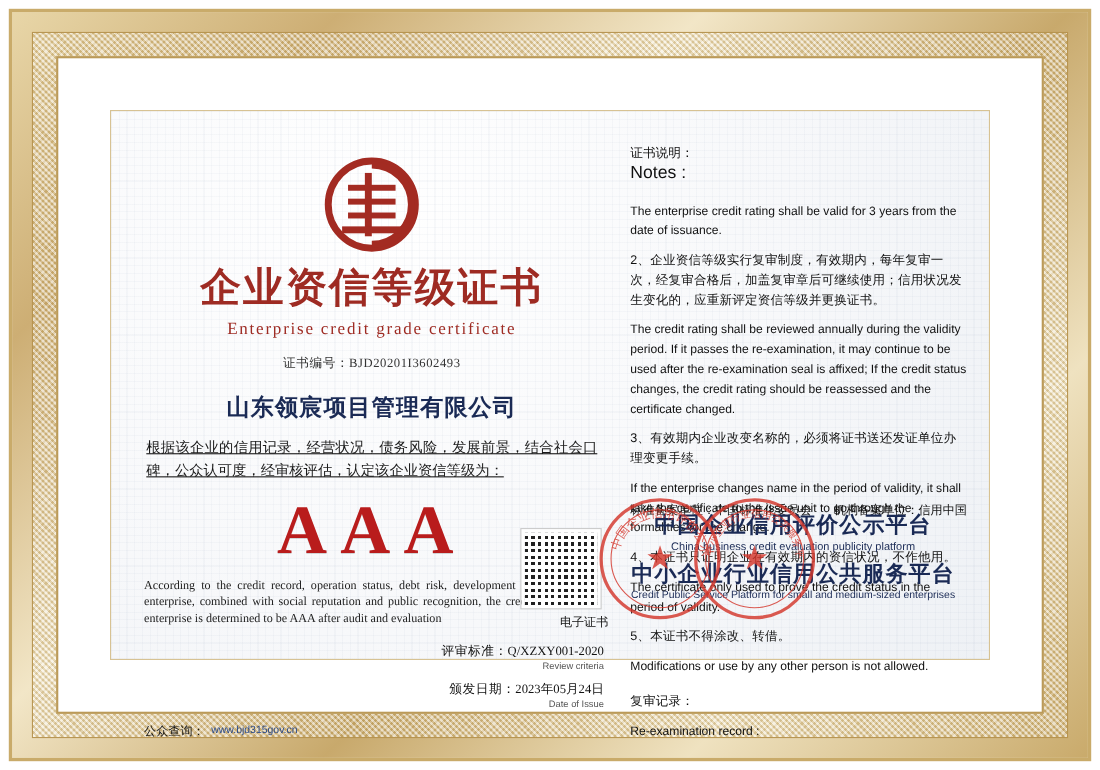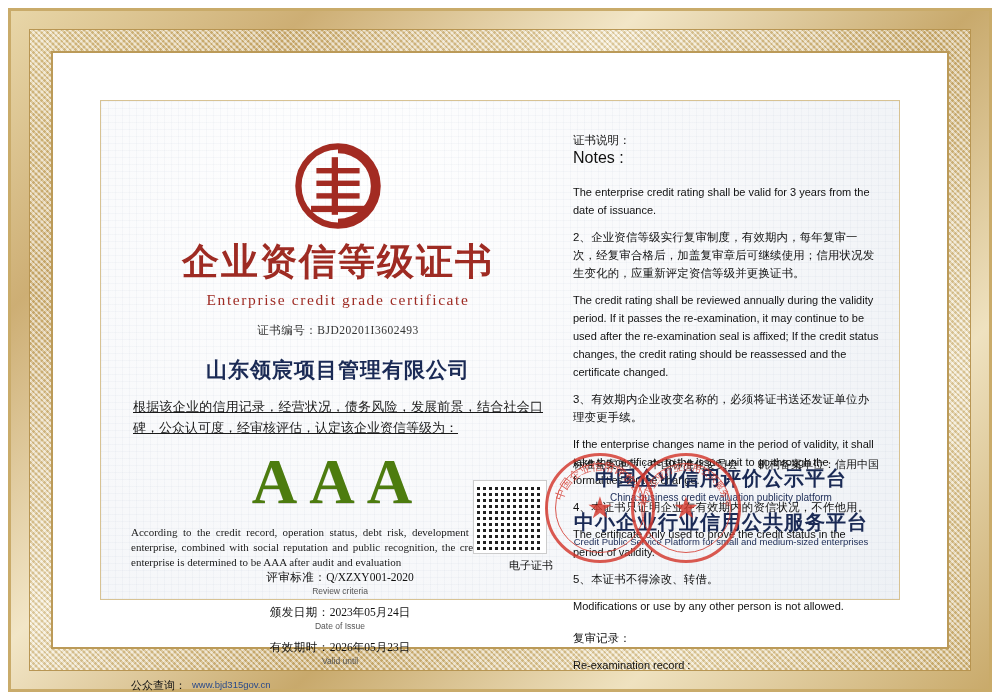--- a/index.html
+++ b/index.html
@@ -76,29 +76,29 @@
   .company{
     margin-top:18px;font-family:"Liberation Serif", serif;
     font-size:21px;font-weight:bold;color:#1a2a55;letter-spacing:1px;
   }
   .statement{
     margin-top:12px;font-size:13px;line-height:21px;color:#1a1a1a;
     text-align:justify;padding:0 6px;text-decoration:underline;
   }
   .grade{
     font-family:"Liberation Serif", serif;
-    font-size:63px;font-weight:bold;color:#4d7c0f;letter-spacing:12px;
+    font-size:63px;font-weight:bold;color:#b91c1c;letter-spacing:12px;
     margin:8px 0 2px;text-shadow:0 1px 0 rgba(0,0,0,.15);
   }
   .statement-en{
     margin-top:6px;font-family:"Liberation Serif", serif;
     font-size:11px;line-height:15px;color:#1c1c1c;text-align:justify;padding:0 4px;
   }
   .meta{
-    text-align:center;padding-left:4px;font-size:11.5px;color:#111;
+    margin-top:14px;text-align:right;padding-left:4px;font-size:11.5px;color:#111;
   }
   .meta .row{margin-bottom:9px;}
   .meta .label-cn{letter-spacing:.5px;}
   .meta .label-en{display:block;font-size:8.5px;color:#555;margin-top:1px;}
   .meta .value{font-family:"Liberation Serif", serif;}
   .inquiry{margin-top:12px;text-align:left;padding-left:4px;font-size:11px;color:#111;}
   .inquiry .urls{display:inline-block;vertical-align:top;margin-left:6px;font-size:9.5px;color:#2a4a8a;line-height:13px;}
   .qr-block{
     position:absolute;right:6px;bottom:18px;width:86px;text-align:right;
   }
@@ -199,24 +199,20 @@
           <div class="statement-en">According to the credit record, operation status, debt risk, development prospect of the enterprise, combined with social reputation and public recognition, the credit grade of the enterprise is determined to be AAA after audit and evaluation</div>
 
           <div class="meta">
             <div class="row">
               <span class="label-cn">评审标准：</span><span class="value">Q/XZXY001-2020</span>
               <span class="label-en">Review criteria</span>
             </div>
             <div class="row">
               <span class="label-cn">颁发日期：</span><span class="value">2023年05月24日</span>
               <span class="label-en">Date of Issue</span>
-            </div>
-            <div class="row">
-              <span class="label-cn">有效期时：</span><span class="value">2026年05月23日</span>
-              <span class="label-en">Valid until</span>
             </div>
           </div>
 
           <div class="inquiry">
             <span>公众查询：</span><span class="urls">
               <span>www.bjd315gov.cn</span><br>
               <br>
               
             </span>
             

